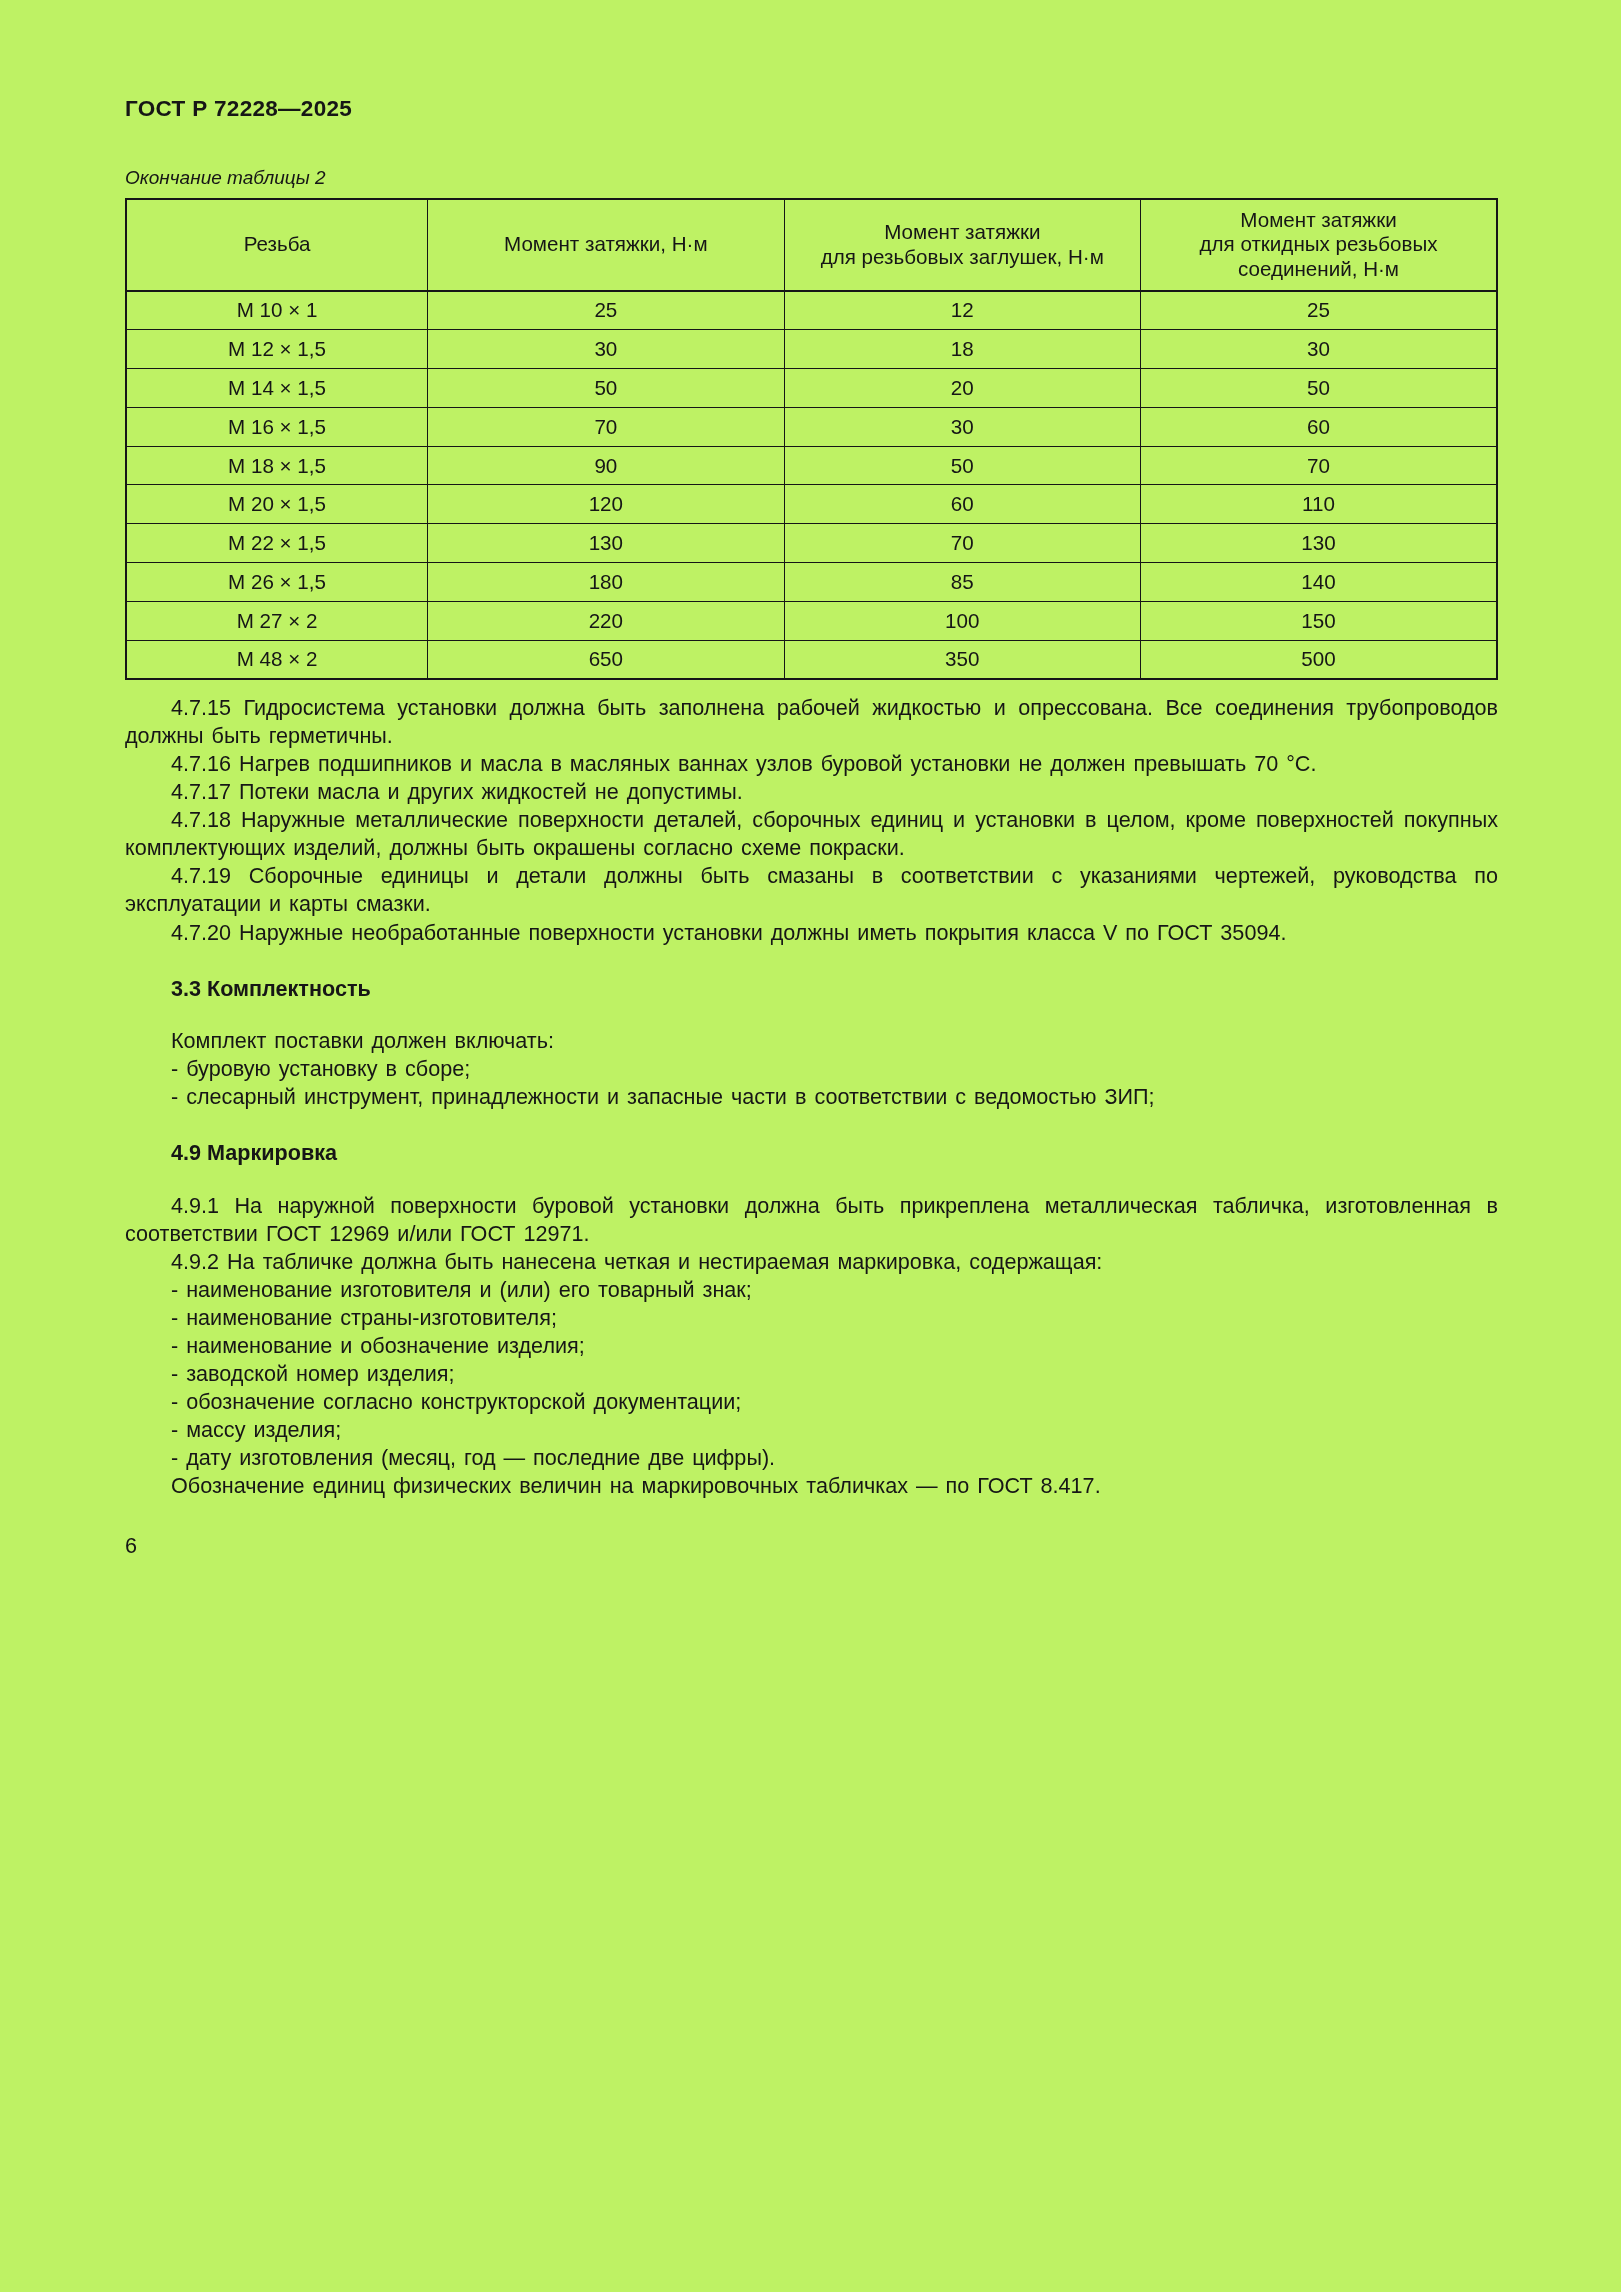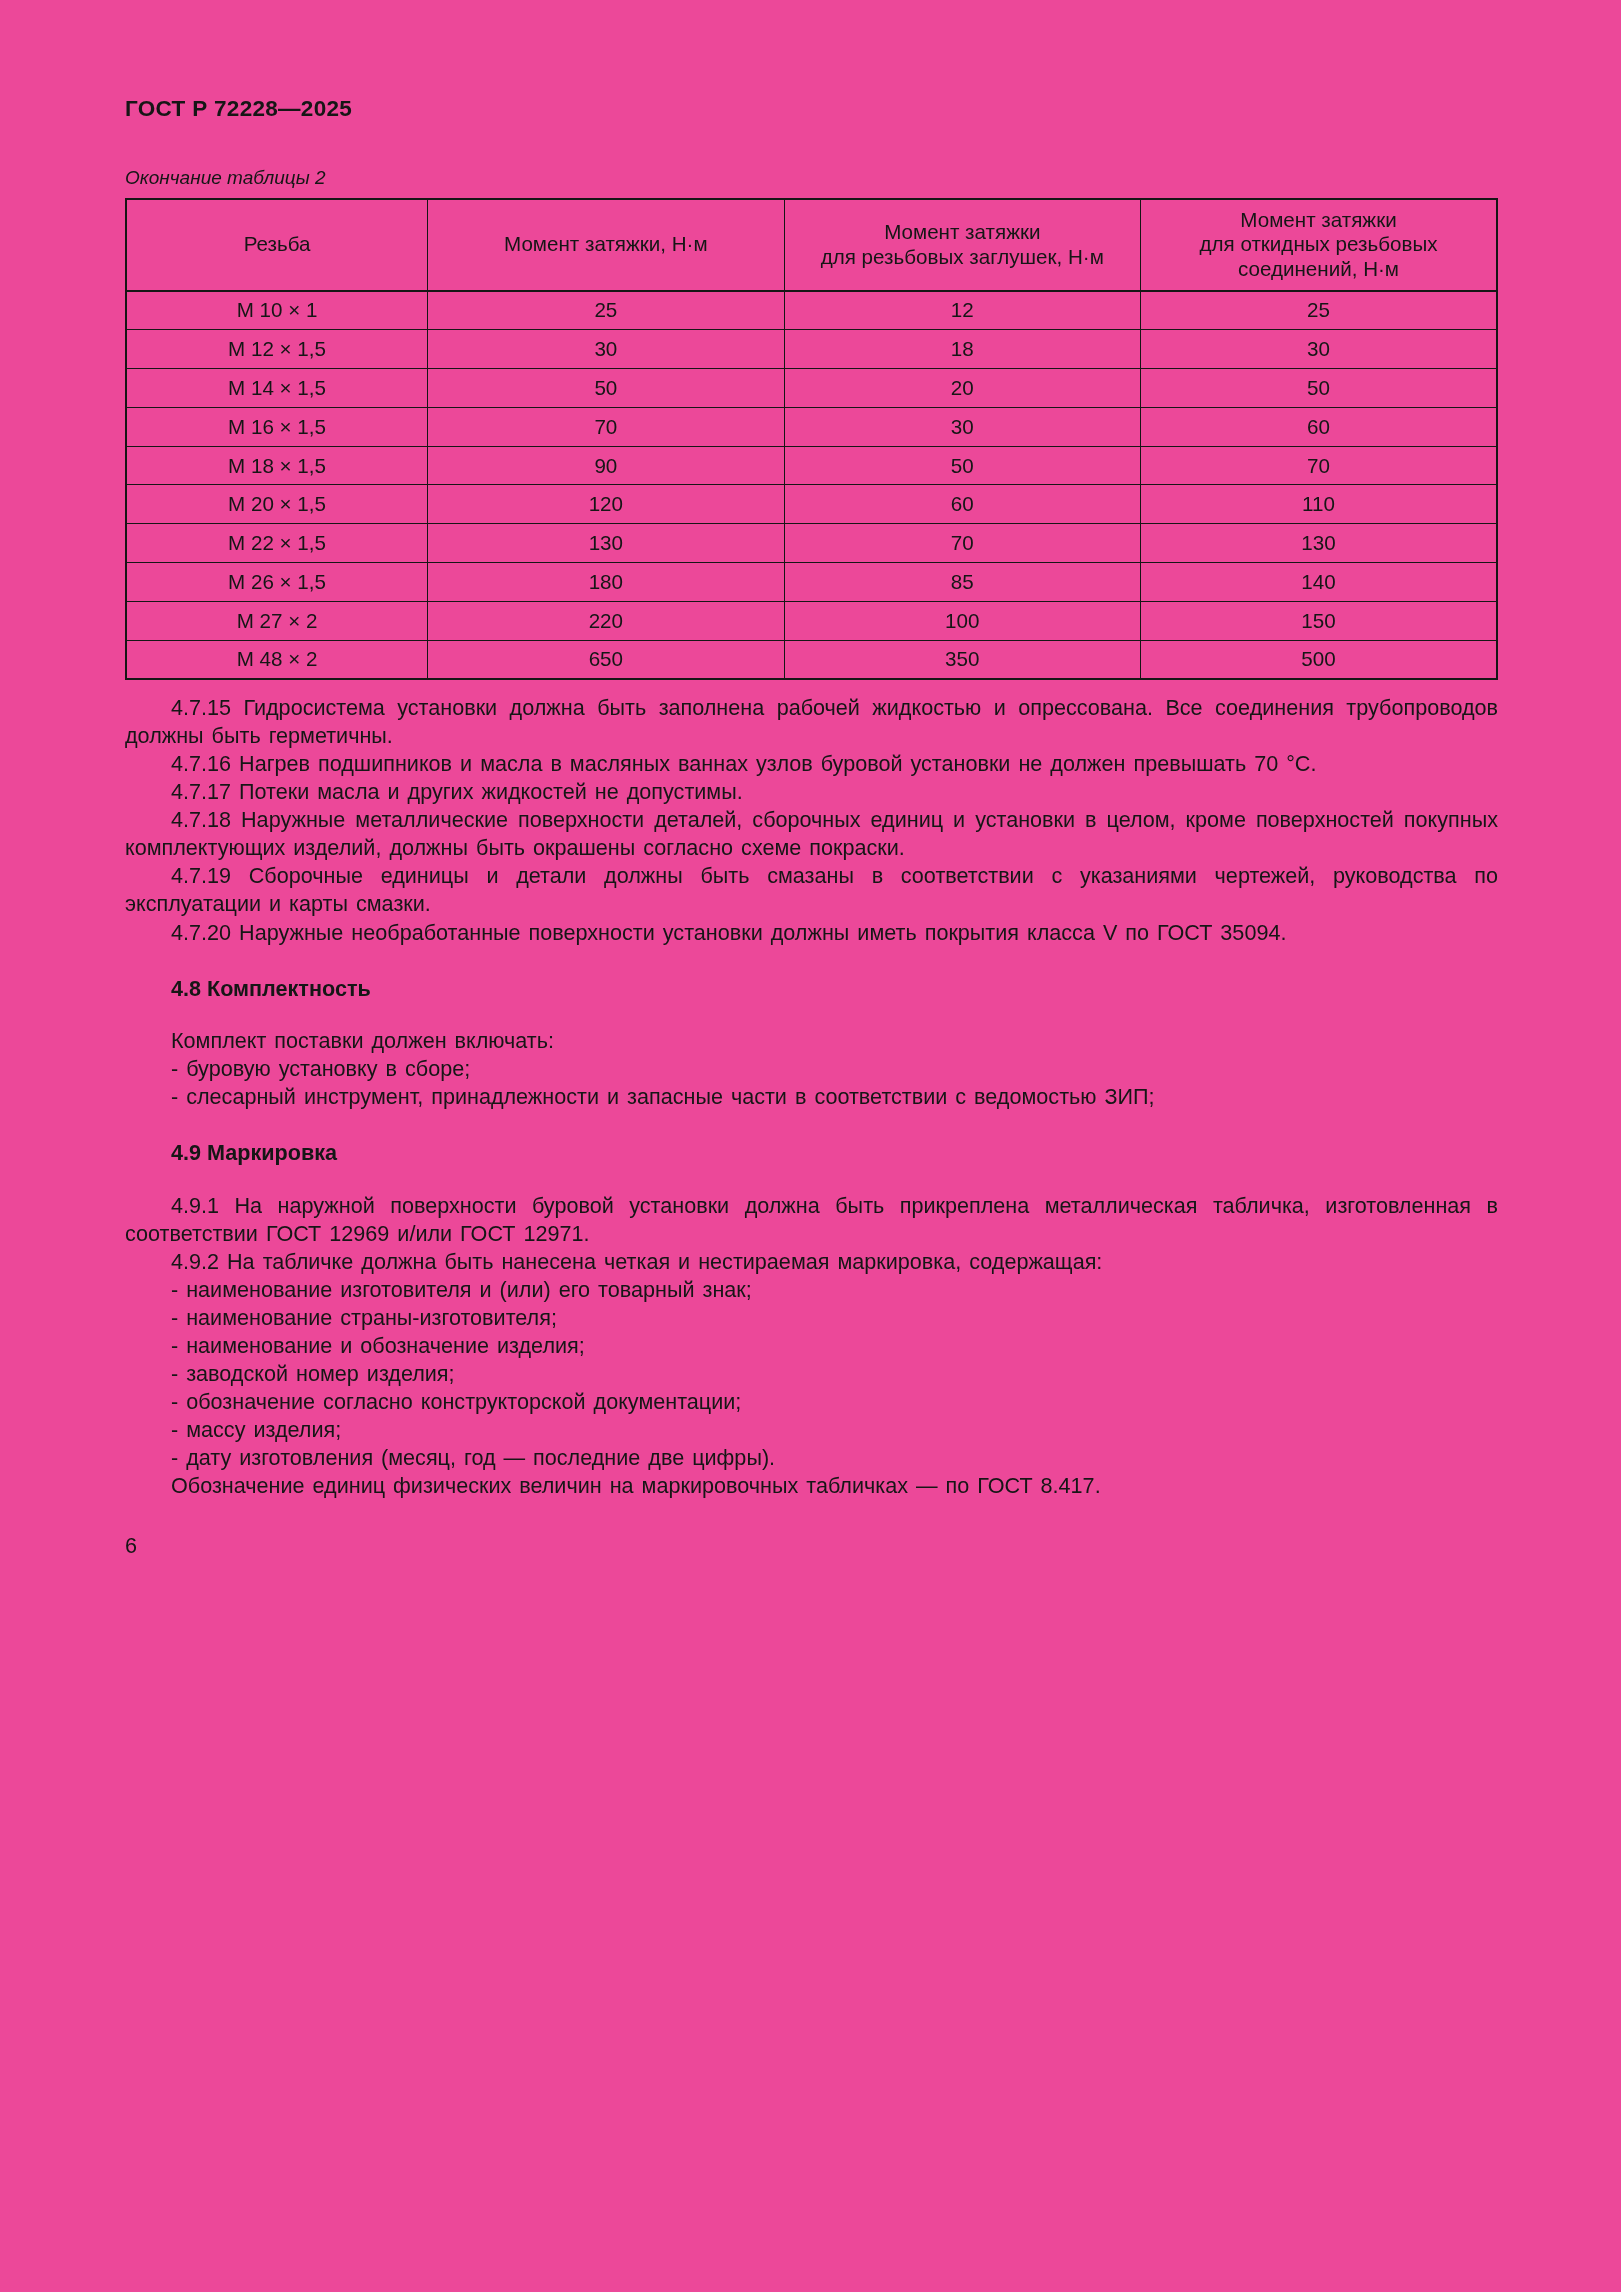--- a/index.html
+++ b/index.html
@@ -4,21 +4,21 @@
 <style>
   html, body {
     margin: 0;
     padding: 0;
     background: #ffffff;
   }
   .page {
     position: relative;
     width: 1621px;
     height: 2293px;
-    background: #ec4899;
+    background: #bef264;
     box-sizing: border-box;
     padding: 96px 123px 0 125px;
     font-family: "Liberation Sans", sans-serif;
     color: #161616;
   }
   .doc-header {
     font-size: 22.5px;
     font-weight: bold;
     letter-spacing: 0.3px;
     margin-bottom: 45px;
@@ -172,21 +172,21 @@
   </table>
 
   <div class="body-text">
     <p class="para">4.7.15 Гидросистема установки должна быть заполнена рабочей жидкостью и опрессована. Все соединения трубопроводов должны быть герметичны.</p>
     <p class="para">4.7.16 Нагрев подшипников и масла в масляных ваннах узлов буровой установки не должен превышать 70 °С.</p>
     <p class="para">4.7.17 Потеки масла и других жидкостей не допустимы.</p>
     <p class="para">4.7.18 Наружные металлические поверхности деталей, сборочных единиц и установки в целом, кроме поверхностей покупных комплектующих изделий, должны быть окрашены согласно схеме покраски.</p>
     <p class="para">4.7.19 Сборочные единицы и детали должны быть смазаны в соответствии с указаниями чертежей, руководства по эксплуатации и карты смазки.</p>
     <p class="para">4.7.20 Наружные необработанные поверхности установки должны иметь покрытия класса V по ГОСТ 35094.</p>
 
-    <p class="heading">4.8 Комплектность</p>
+    <p class="heading">3.3 Комплектность</p>
 
     <p class="para">Комплект поставки должен включать:</p>
     <p class="para">- буровую установку в сборе;</p>
     <p class="para">- слесарный инструмент, принадлежности и запасные части в соответствии с ведомостью ЗИП;</p>
 
     <p class="heading">4.9 Маркировка</p>
 
     <p class="para">4.9.1 На наружной поверхности буровой установки должна быть прикреплена металлическая табличка, изготовленная в соответствии ГОСТ 12969 и/или ГОСТ 12971.</p>
     <p class="para">4.9.2 На табличке должна быть нанесена четкая и нестираемая маркировка, содержащая:</p>
     <p class="para">- наименование изготовителя и (или) его товарный знак;</p>

